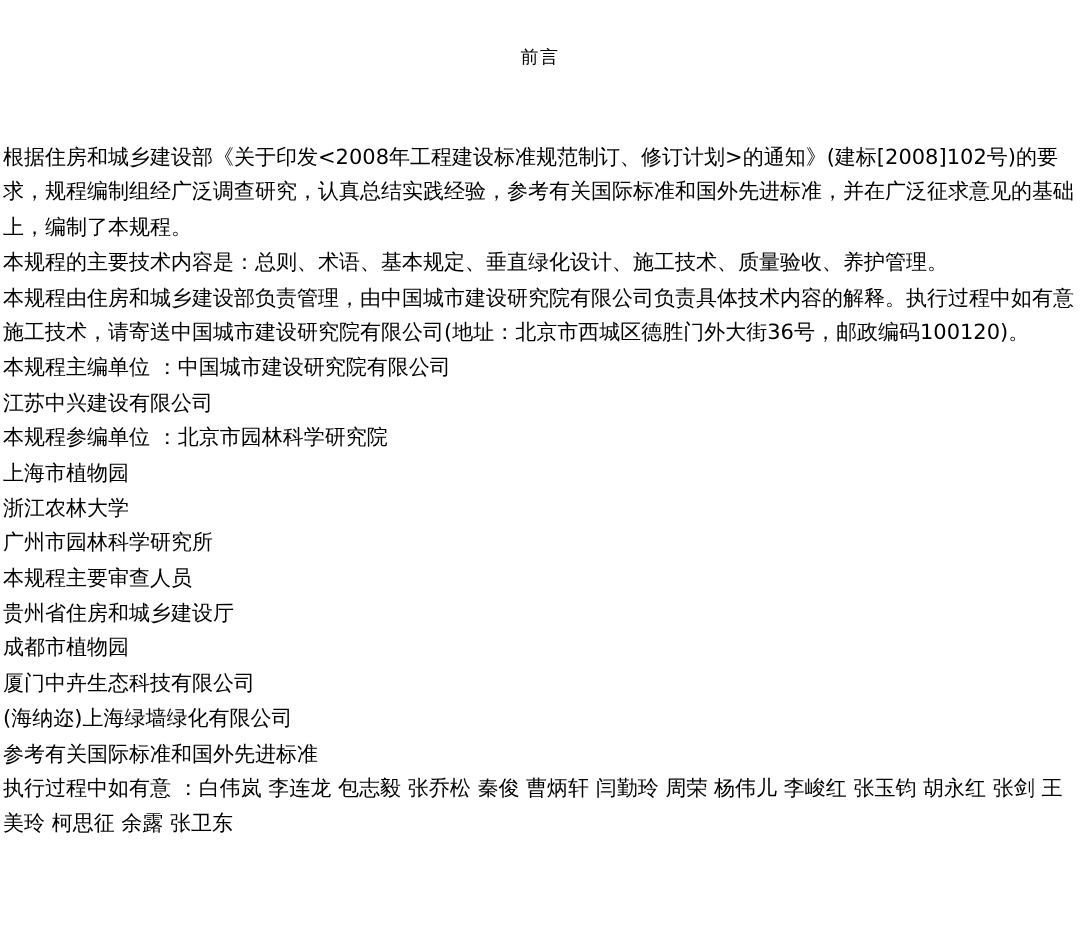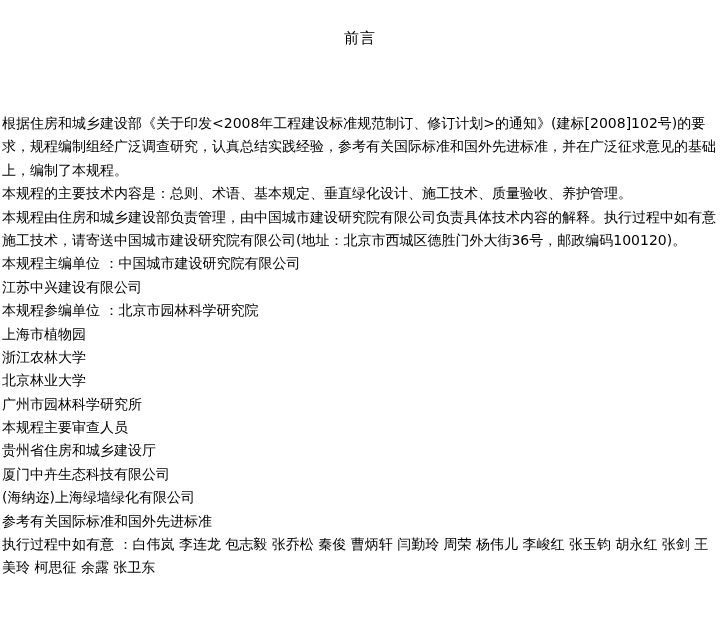--- a/index.html
+++ b/index.html
@@ -15,27 +15,27 @@
       width: 720px;
       height: 623px;
       background: #ffffff;
       overflow: hidden;
     }
     .doc-title {
       margin: 0;
       padding-top: 28px;
       height: 48px;
       text-align: center;
-      font-size: 15px;
+      font-size: 12px;
       font-weight: normal;
       line-height: 20px;
       letter-spacing: 1px;
     }
     .doc-body {
-      margin-top: 64px;
+      margin-top: 46px;
       padding: 0 2px 0 2px;
       font-size: 14px;
     }
     .line {
       height: 23.4px;
       line-height: 23.4px;
       white-space: pre;
       overflow: visible;
     }
   </style>
@@ -49,23 +49,23 @@
       <div class="line">求，规程编制组经广泛调查研究，认真总结实践经验，参考有关国际标准和国外先进标准，并在广泛征求意见的基础</div>
       <div class="line">上，编制了本规程。</div>
       <div class="line">本规程的主要技术内容是：总则、术语、基本规定、垂直绿化设计、施工技术、质量验收、养护管理。</div>
       <div class="line">本规程由住房和城乡建设部负责管理，由中国城市建设研究院有限公司负责具体技术内容的解释。执行过程中如有意</div>
       <div class="line">施工技术，请寄送中国城市建设研究院有限公司(地址：北京市西城区德胜门外大街36号，邮政编码100120)。</div>
       <div class="line">本规程主编单位 ：中国城市建设研究院有限公司</div>
       <div class="line">江苏中兴建设有限公司</div>
       <div class="line">本规程参编单位 ：北京市园林科学研究院</div>
       <div class="line">上海市植物园</div>
       <div class="line">浙江农林大学</div>
-      <div class="line">北京林业大学</div>
       <div class="line">广州市园林科学研究所</div>
       <div class="line">本规程主要审查人员</div>
       <div class="line">贵州省住房和城乡建设厅</div>
+      <div class="line">成都市植物园</div>
       <div class="line">厦门中卉生态科技有限公司</div>
       <div class="line">(海纳迩)上海绿墙绿化有限公司</div>
       <div class="line">参考有关国际标准和国外先进标准</div>
       <div class="line">执行过程中如有意 ：白伟岚 李连龙 包志毅 张乔松 秦俊 曹炳轩 闫勤玲 周荣 杨伟儿 李峻红 张玉钧 胡永红 张剑 王</div>
       <div class="line">美玲 柯思征 余露 张卫东</div>
     </div>
 </div>
 
 </body></html>

